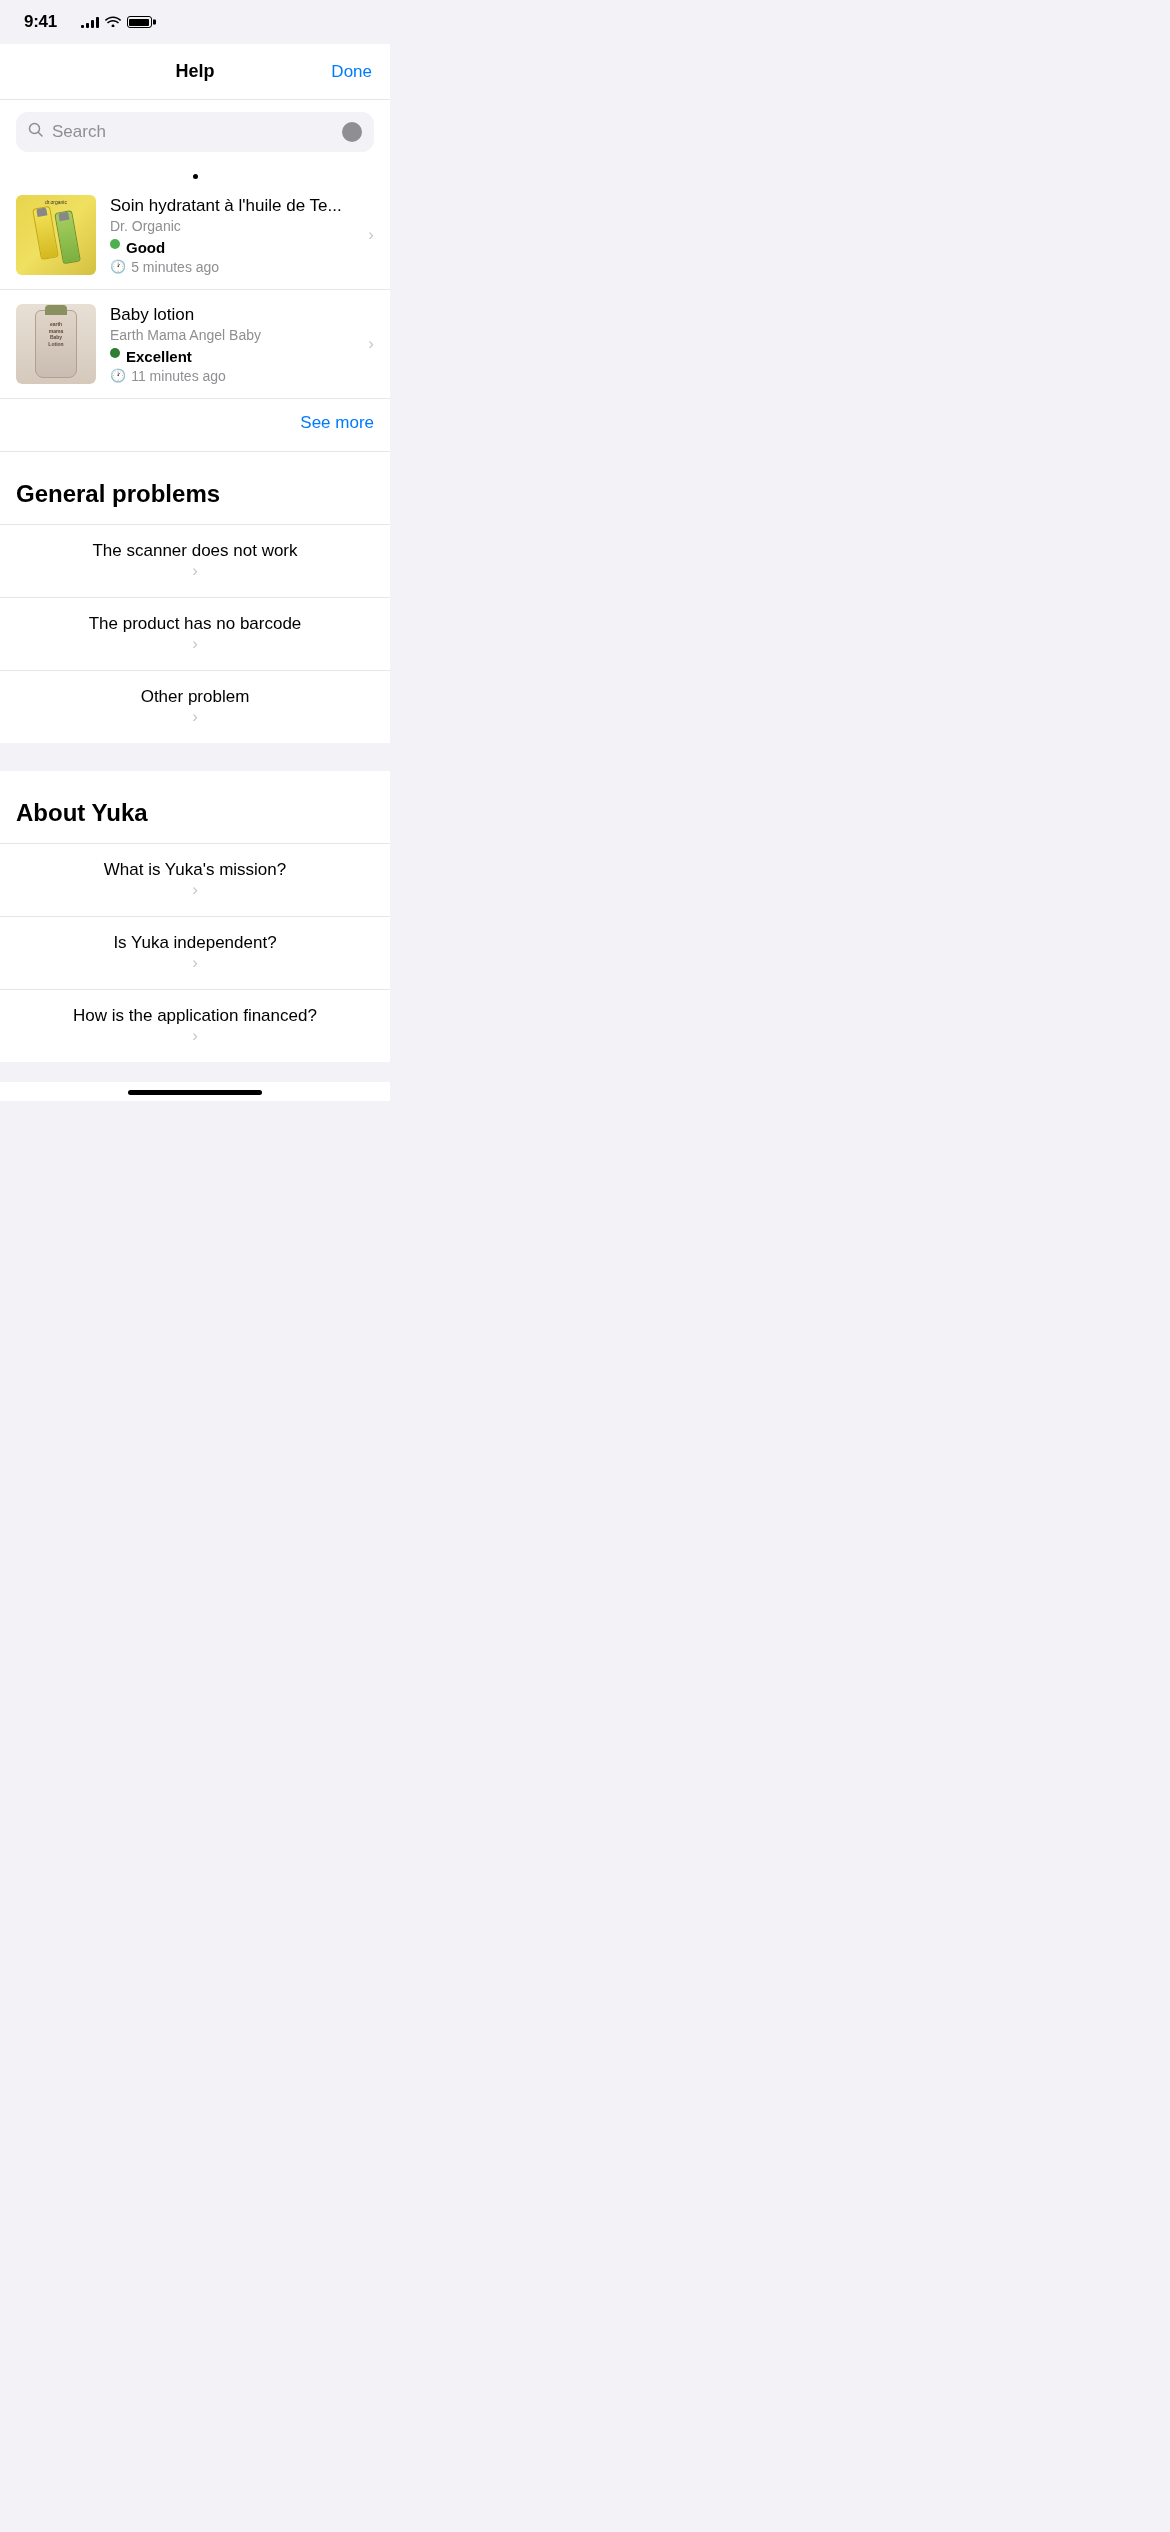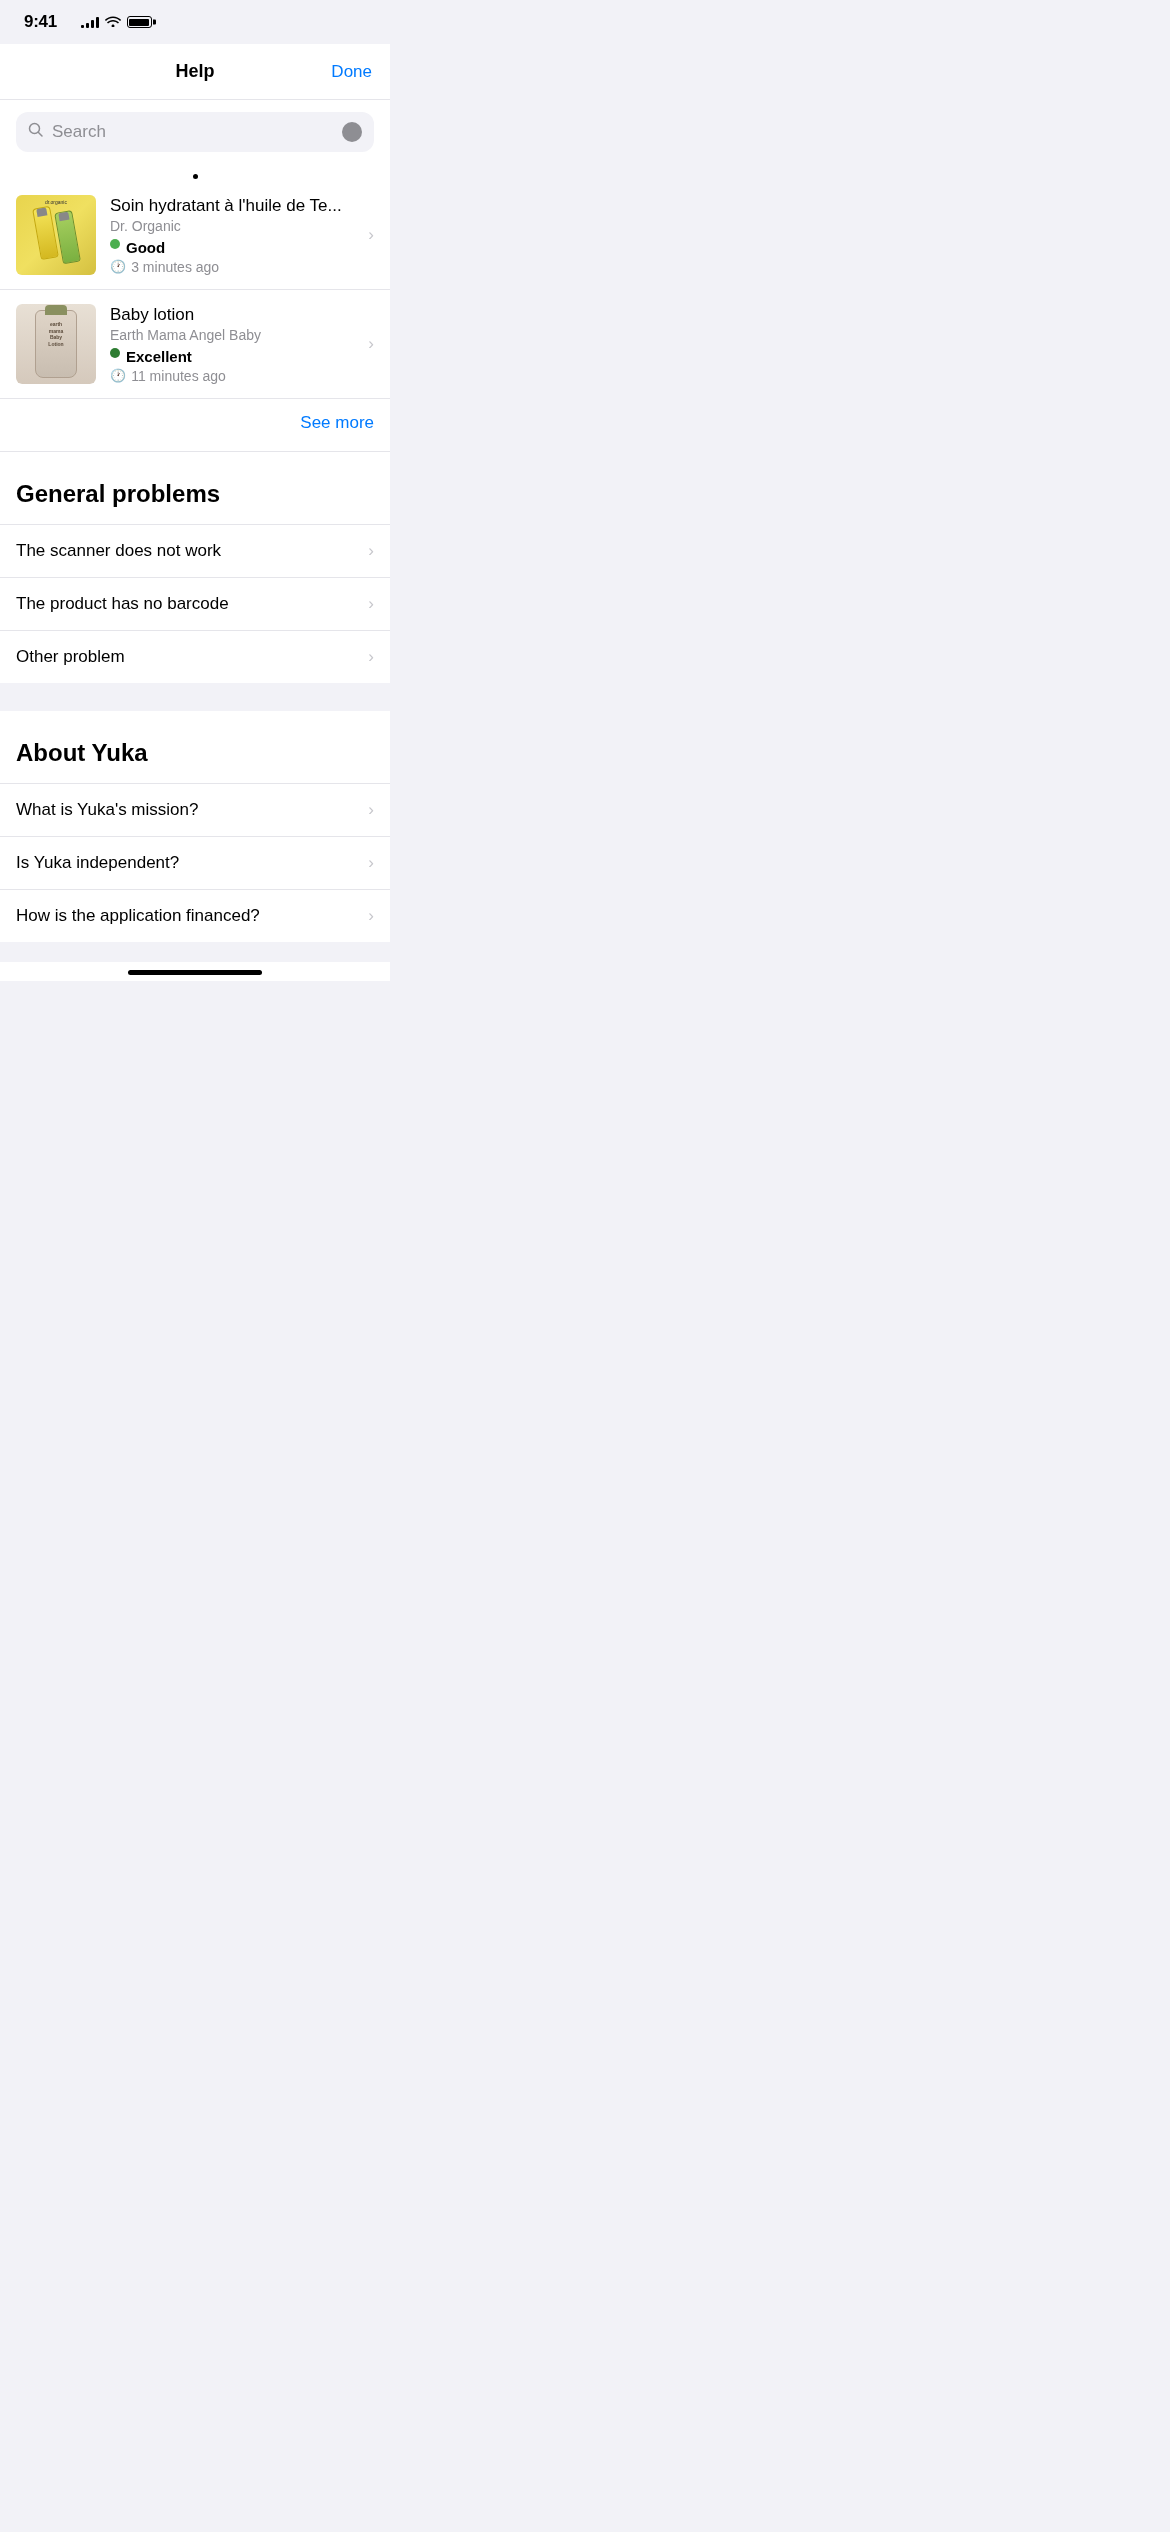--- a/index.html
+++ b/index.html
@@ -328,20 +328,21 @@
       color: #000;
       padding: 28px 16px 16px;
     }
 
     .help-item {
       display: flex;
       align-items: center;
       padding: 16px 16px;
       border-top: 1px solid #e5e5ea;
       cursor: pointer;
+      flex-direction: column;
     }
     .help-item-text {
       flex: 1;
       font-size: 17px;
       color: #000;
     }
 
     
     .home-indicator {
       background: #fff;
@@ -421,21 +422,21 @@
     </div>
     <div class="product-info">
       <div class="product-name">Soin hydratant à l'huile de Te...</div>
       <div class="product-brand">Dr. Organic</div>
       <div class="product-rating">
         <div class="rating-dot good"></div>
         <span class="rating-text">Good</span>
       </div>
       <div class="product-time">
         <span class="time-icon">🕐</span>
-        <span>3 minutes ago</span>
+        <span>5 minutes ago</span>
       </div>
     </div>
     <span class="chevron">›</span>
   </div>
 
   <div class="product-item">
     <div class="product-image">
       <div class="earth-mama-img">
         <div class="bottle">
           <div class="bottle-cap"></div>

